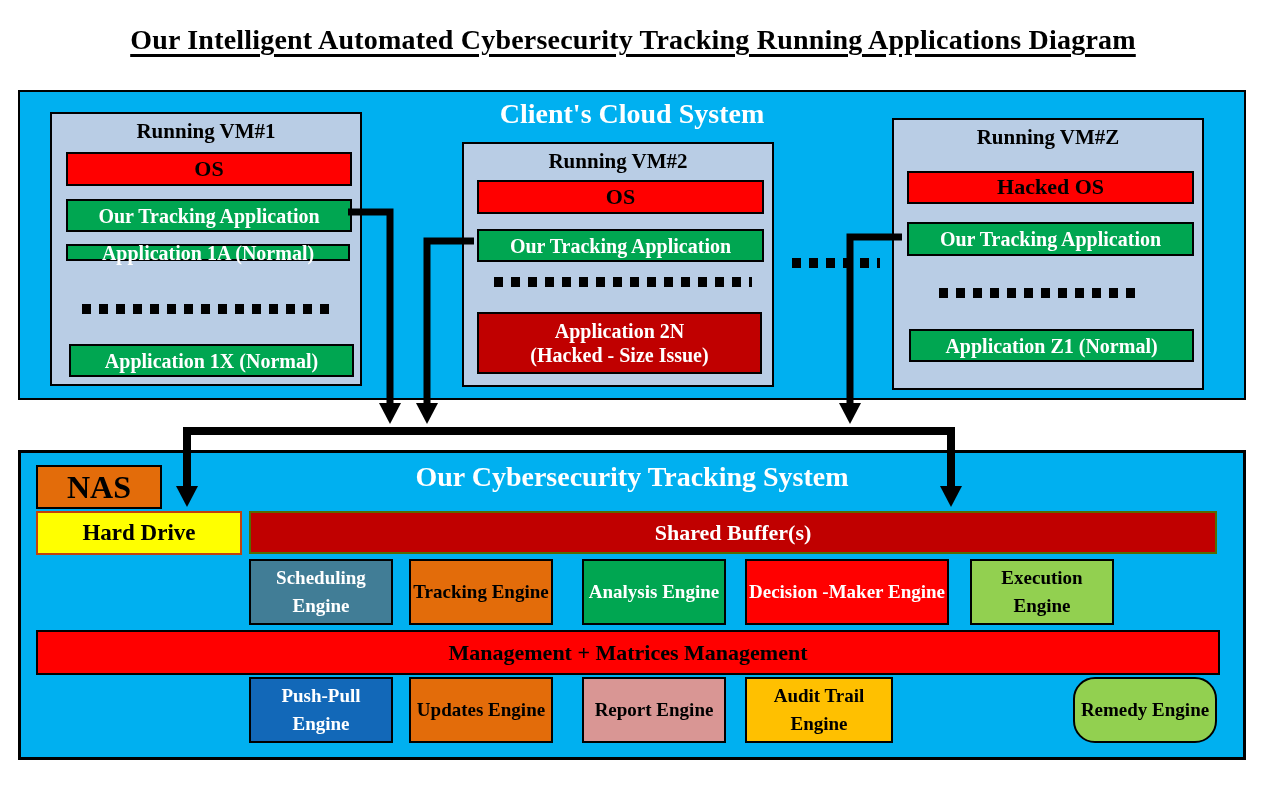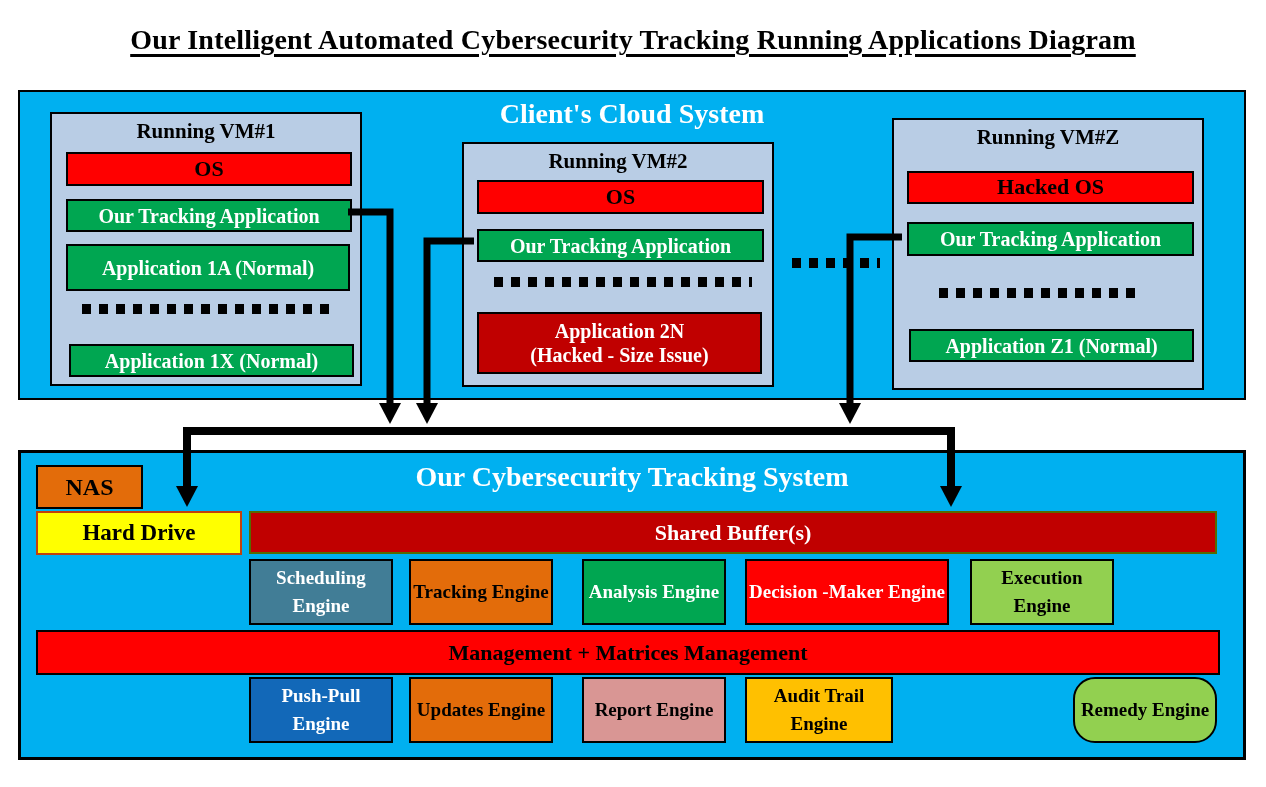--- a/index.html
+++ b/index.html
@@ -23,21 +23,21 @@
   .cloud-title{left:0;right:0;top:6px;text-align:center;font-size:28px;color:#fff;}
   .vm-panel{background:var(--vm-panel);border:2px solid #000;}
   .vm-title{left:0;right:0;top:5px;text-align:center;font-size:21px;}
   .slot{border:2px solid #000;font-size:20px;line-height:1.2;}
   .os-slot{background:var(--alert-red);color:#000;font-size:22px;}
   .app-green{background:var(--green);color:#fff;}
   .app-darkred{background:var(--dark-red);color:#fff;}
   .dots{background:repeating-linear-gradient(to right,#000 0 9px,transparent 9px 17px);}
   .track-box{left:18px;top:450px;width:1228px;height:310px;background:var(--cloud-blue);border:3px solid #000;}
   .track-title{left:0;right:0;top:8px;text-align:center;font-size:28px;color:#fff;}
-  .nas{left:15px;top:12px;width:107px;height:44px;background:var(--orange);border:2px solid #000;font-size:24px;}
+  .nas{left:15px;top:12px;width:126px;height:44px;background:var(--orange);border:2px solid #000;font-size:32px;}
   .hdd{left:15px;top:58px;width:206px;height:44px;background:var(--yellow);border:2px solid #c2410c;font-size:23px;}
   .buffer{left:228px;top:58px;width:968px;height:43px;background:var(--dark-red);border:2px solid #556B00;color:#fff;font-size:22px;}
   .mgmt{left:15px;top:177px;width:1184px;height:45px;background:var(--alert-red);border:2px solid #000;font-size:22px;}
   .engine{border:2px solid #000;font-size:19px;line-height:1.5;padding:2px;}
   .row1{top:106px;height:66px;}
   .row2{top:224px;height:66px;}
   .arrow-layer{left:0;top:0;width:1266px;height:787px;pointer-events:none;}
 </style>
 </head>
 <body>
@@ -46,21 +46,21 @@
 
   <div class="abs page-title">Our Intelligent Automated Cybersecurity Tracking Running Applications Diagram</div>
 
   <div class="abs cloud-box">
     <div class="abs cloud-title">Client's Cloud System</div>
 
     <div class="abs vm-panel" style="left:30px;top:20px;width:312px;height:274px;">
       <div class="abs vm-title">Running VM#1</div>
       <div class="abs center slot os-slot" style="left:14px;top:38px;width:286px;height:34px;">OS</div>
       <div class="abs center slot app-green" style="left:14px;top:85px;width:286px;height:33px;">Our Tracking Application</div>
-      <div class="abs center slot app-green" style="left:14px;top:130px;width:284px;height:47px;">Application 1A (Normal)</div>
+      <div class="abs center slot app-green" style="left:14px;top:130px;width:284px;height:17px;">Application 1A (Normal)</div>
       <div class="abs dots" style="left:30px;top:190px;width:254px;height:10px;"></div>
       <div class="abs center slot app-green" style="left:17px;top:230px;width:285px;height:33px;">Application 1X (Normal)</div>
     </div>
 
     <div class="abs vm-panel" style="left:442px;top:50px;width:312px;height:245px;padding-left:48px;">
       <div class="abs vm-title">Running VM#2</div>
       <div class="abs center slot os-slot" style="left:13px;top:36px;width:287px;height:34px;">OS</div>
       <div class="abs center slot app-green" style="left:13px;top:85px;width:287px;height:33px;">Our Tracking Application</div>
       <div class="abs dots" style="left:30px;top:133px;width:258px;height:10px;"></div>
       <div class="abs center slot app-darkred" style="left:13px;top:168px;width:285px;height:62px;flex-direction:column;">

